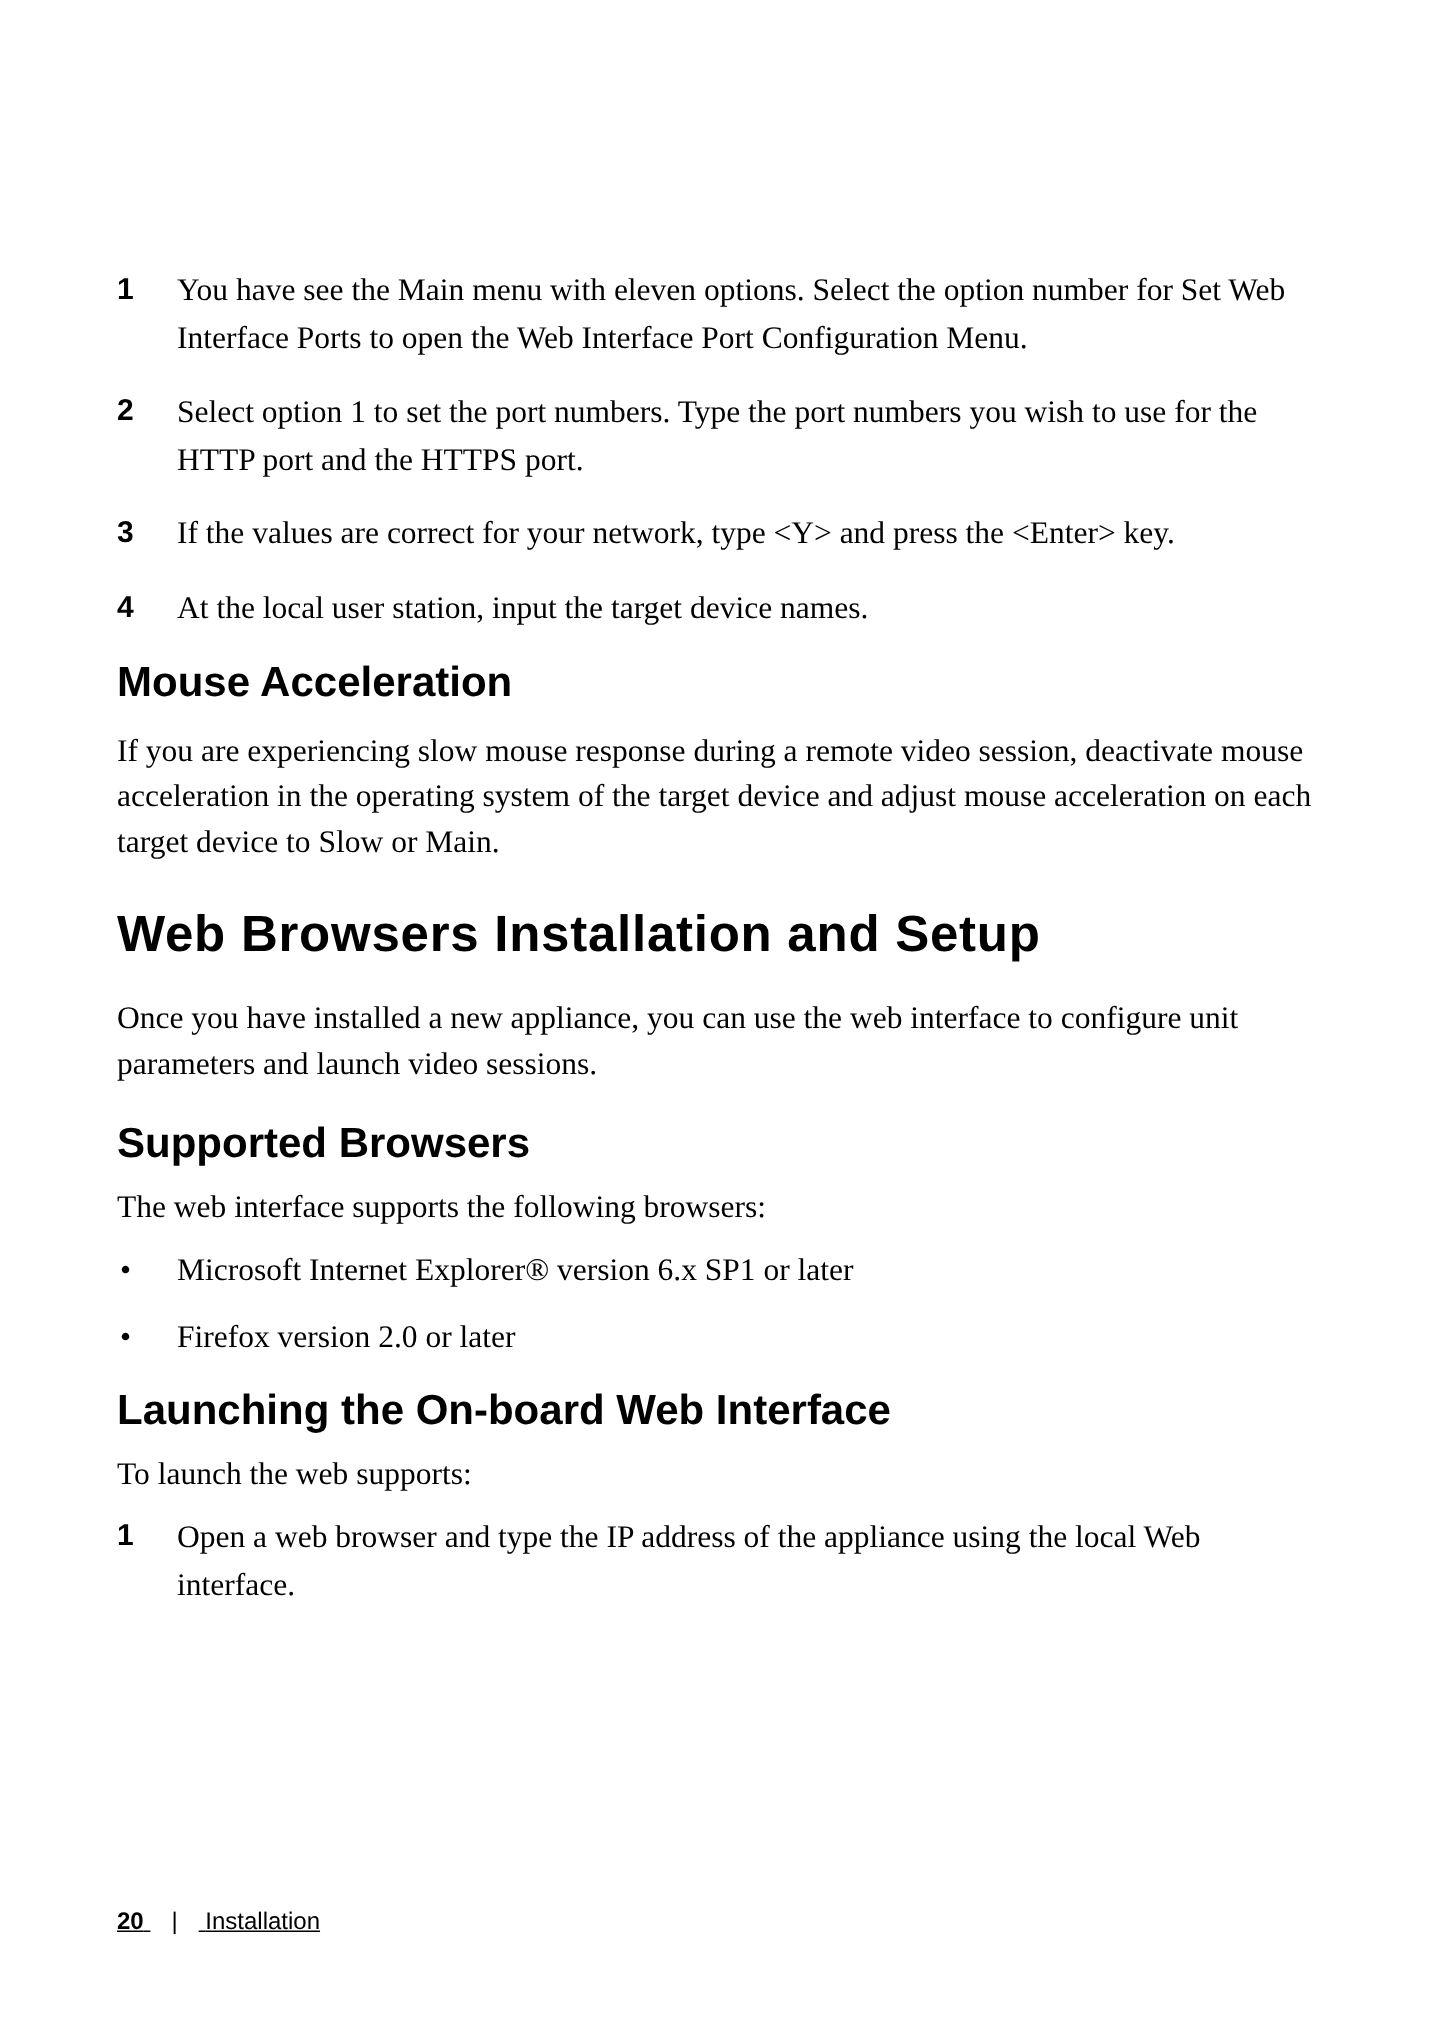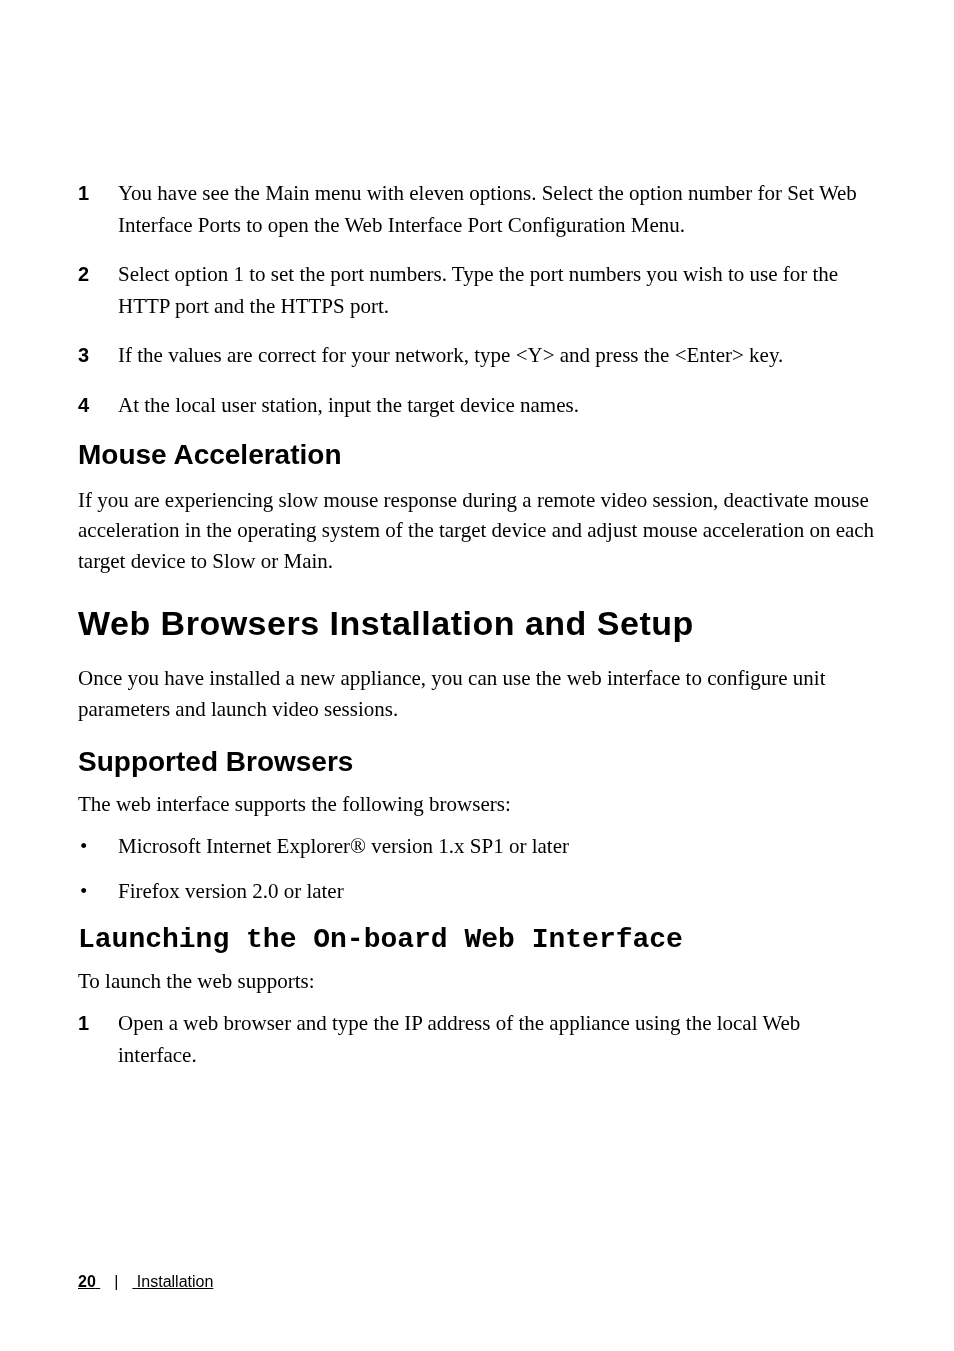--- a/index.html
+++ b/index.html
@@ -137,29 +137,29 @@
 
 <div class="para">Once you have installed a new appliance, you can use the web interface to configure unit parameters and launch video sessions.</div>
 
 <div class="h3-sans">Supported Browsers</div>
 
 <div class="intro-line">The web interface supports the following browsers:</div>
 
 <div>
   <div class="bullet-row">
     <div class="bullet-marker">•</div>
-    <div class="bullet-body">Microsoft Internet Explorer® version 1.x SP1 or later</div>
+    <div class="bullet-body">Microsoft Internet Explorer® version 6.x SP1 or later</div>
   </div>
   <div class="bullet-row">
     <div class="bullet-marker">•</div>
     <div class="bullet-body">Firefox version 2.0 or later</div>
   </div>
 </div>
 
-<div class="h3-sans" style="margin-top:18px;font-family:Liberation Mono, monospace;">Launching the On-board Web Interface</div>
+<div class="h3-sans" style="margin-top:18px;">Launching the On-board Web Interface</div>
 
 <div class="intro-line">To launch the web supports:</div>
 
 <div class="ordered-list">
   <div class="list-row">
     <div class="list-num">1</div>
     <div class="list-body">Open a web browser and type the IP address of the appliance using the local Web interface.</div>
   </div>
 </div>
 

